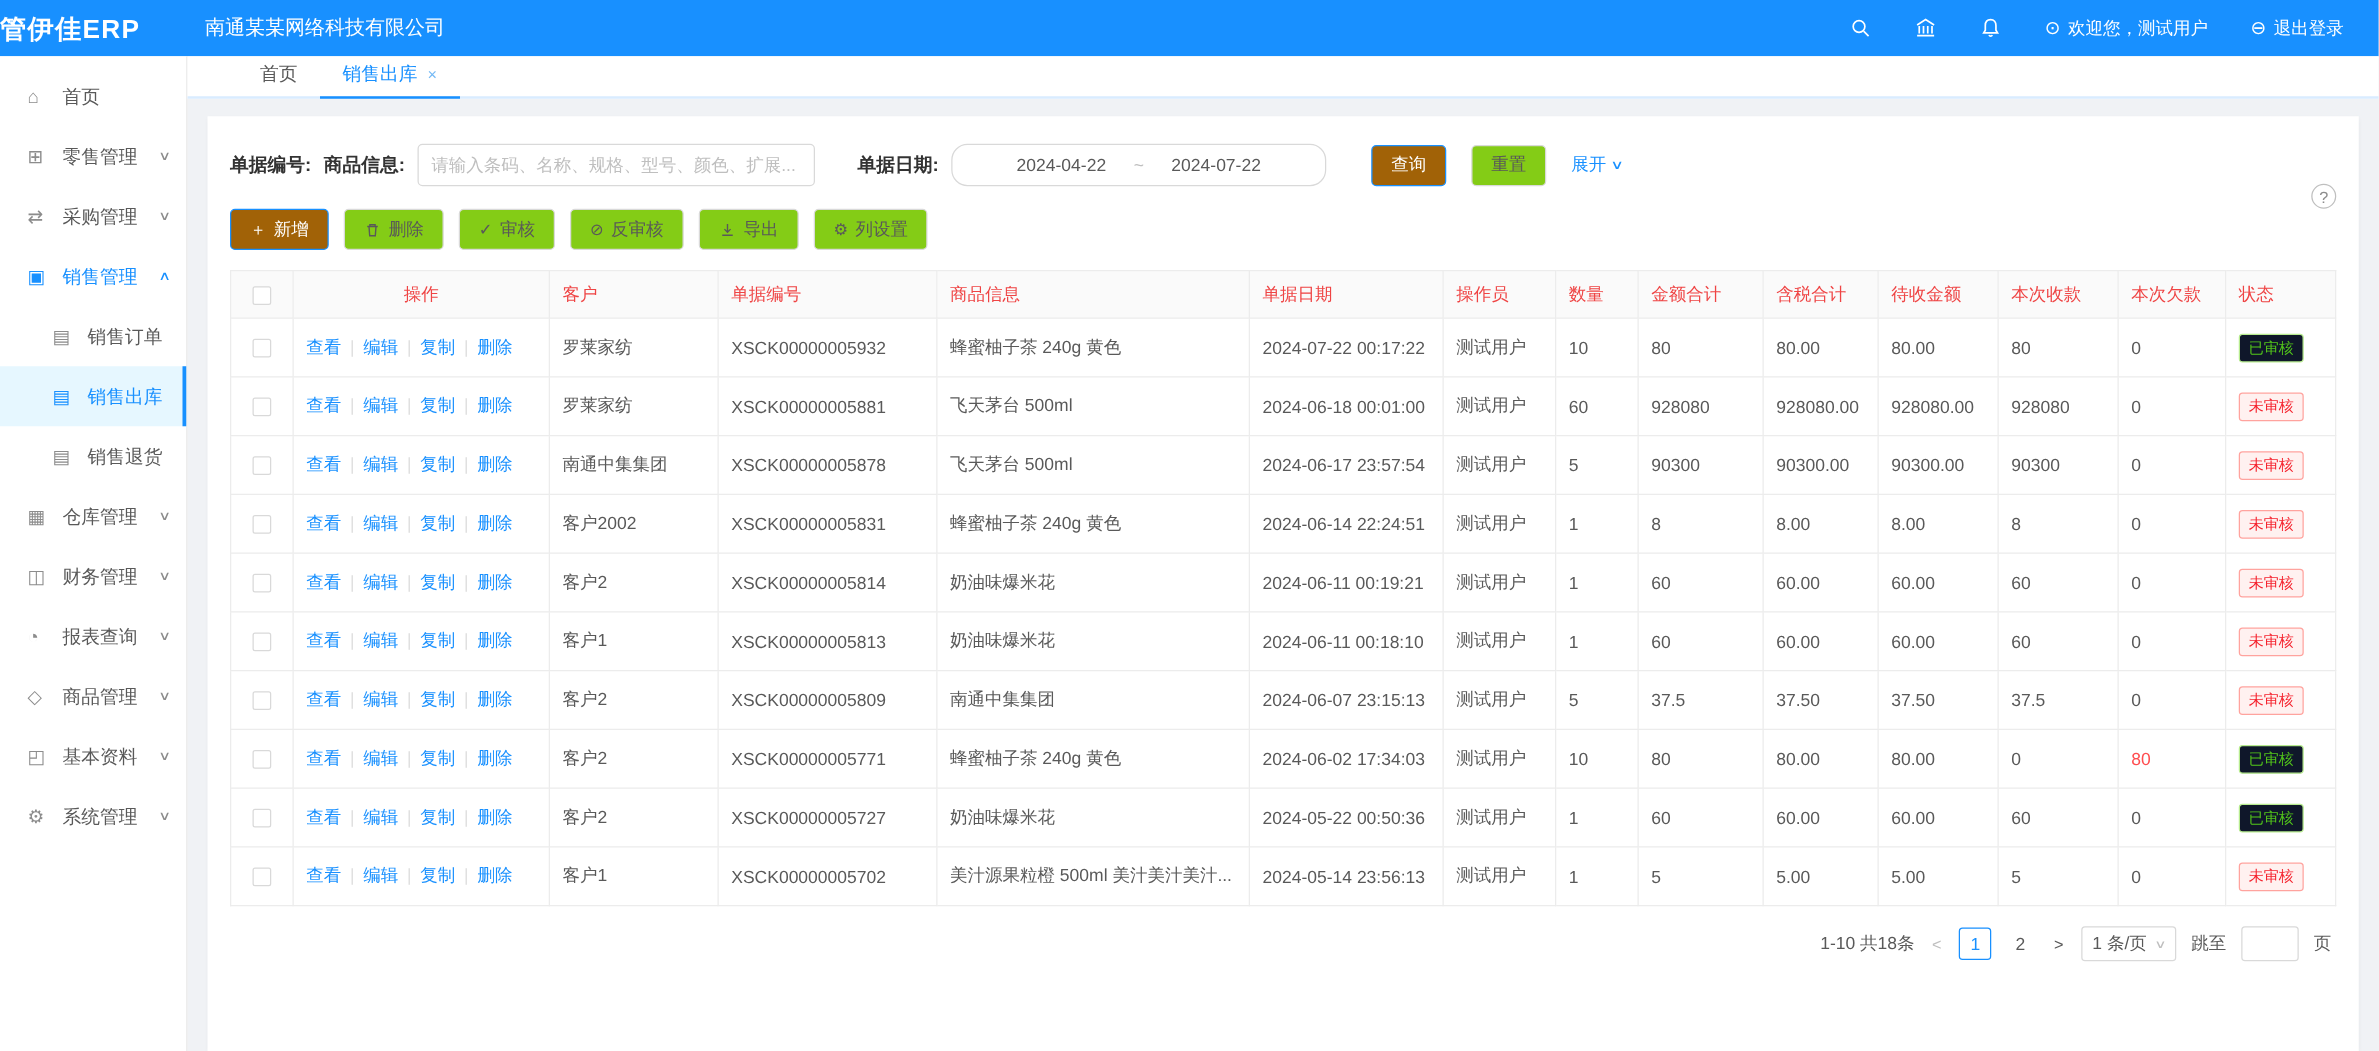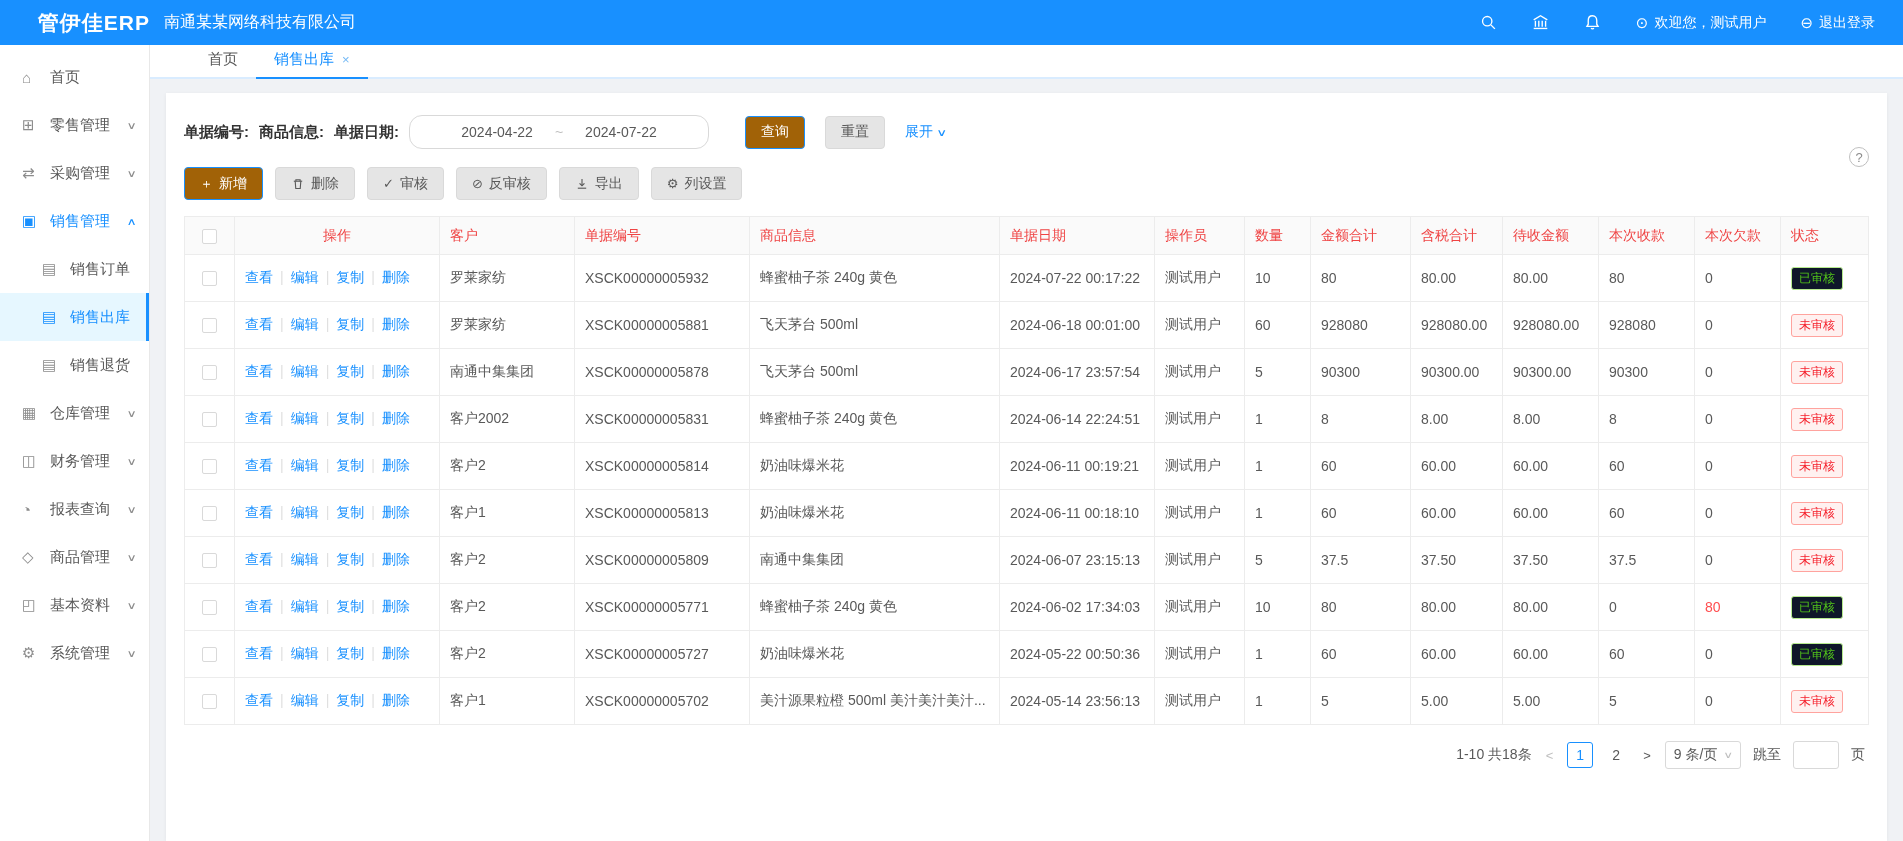--- a/index.html
+++ b/index.html
@@ -1,21 +1,21 @@
 <!DOCTYPE html>
 <html><head>
 <meta charset="utf-8">
 <style>
   * { margin:0; padding:0; box-sizing:border-box; }
   html,body { width:1903px; height:841px; overflow:hidden; background:#f0f2f5;
     font-family:"Liberation Sans","DejaVu Sans",sans-serif; font-size:14px; color:#595959; }
 
   
   .topbar { height:45px; background:#1890ff; display:flex; align-items:center; color:#fff; }
-  .logo { width:150px; text-align:right; font-size:21px; font-weight:bold; letter-spacing:1px; }
+  .logo { width:150px; text-align:left; font-size:21px; font-weight:bold; letter-spacing:1px; }
   .company { font-size:16px; margin-left:14px; }
   .topbar-right { margin-left:auto; display:flex; align-items:center; gap:34px; padding-right:28px; }
   .hicon { width:18px; height:18px; display:inline-flex; align-items:center; justify-content:center; cursor:pointer; }
   .hicon svg { width:17px; height:17px; stroke:#fff; fill:none; stroke-width:1.6; }
   .htext { display:flex; align-items:center; gap:6px; font-size:14px; cursor:pointer; }
   .glyph { font-size:15px; line-height:1; }
 
   
   .frame { display:flex; height:796px; }
   .sidebar { width:150px; background:#fff; border-right:1px solid #e8e8e8; padding-top:8px; flex:none; }
@@ -37,21 +37,21 @@
   .card { background:#fff; margin:14px 16px 0 16px; padding:14px 18px 16px 18px; box-shadow:0 1px 4px rgba(0,0,0,.06); position:relative; flex:1; }
 
   
   .filters { display:flex; align-items:center; margin-top:8px; }
   .flabel { font-weight:bold; color:#333; font-size:15px; margin-right:10px; }
   .finput { height:34px; border:1px solid #d9d9d9; border-radius:4px; padding:0 10px; font-size:14px; color:#595959; outline:none; font-family:inherit; }
   .finput::placeholder { color:#bfbfbf; }
   .inp-order { width:222px; margin-right:90px; }
   .inp-product { width:318px; margin-right:34px; }
   .daterange { width:300px; height:34px; border:1px solid #d9d9d9; border-radius:13px; display:flex; align-items:center; justify-content:center; gap:22px; color:#595959; cursor:pointer;text-align:center; }
-  .btn { height:33px; border-radius:4px; border:1px solid #d9d9d9; background:#e5e5e5; color:#595959; font-size:14px; padding:0 15px; cursor:pointer; display:inline-flex; align-items:center; gap:6px; font-family:inherit; }
+  .btn { height:33px; border-radius:4px; border:1px solid #d9d9d9; background:#84cc16; color:#595959; font-size:14px; padding:0 15px; cursor:pointer; display:inline-flex; align-items:center; gap:6px; font-family:inherit; }
   .btn.primary { background:#a16207; border-color:#1890ff; color:#fff; }
   .btn-search { margin-left:36px; }
   .btn-reset { margin-left:20px; }
   .expand-link { color:#1890ff; margin-left:20px; cursor:pointer; display:inline-flex; gap:5px; align-items:center; }
   .expand-link .chev { font-size:10px; transform:scaleX(1.5); }
 
   
   .toolbar { display:flex; gap:12px; margin-top:18px; }
   .btn .bicon { font-size:13px; line-height:1; }
   .btn svg { width:14px; height:14px; stroke:currentColor; fill:none; stroke-width:1.6; }
@@ -194,20 +194,21 @@
         <span class="close">×</span>
       </div>
     </div>
 
     <div class="card">
       <span class="help-circle">?</span>
 
       <div class="filters">
         <span class="flabel">单据编号:</span>
         <span class="flabel">商品信息:</span>
+        <input class="finput inp-product" placeholder="请输入条码、名称、规格、型号、颜色、扩展..." style="">
         <span class="flabel">单据日期:</span>
         <div class="daterange">
           <span>2024-04-22</span>
           <span style="color:#bfbfbf;">~</span>
           <span>2024-07-22</span>
         </div>
         <button class="btn primary btn-search">查询</button>
         <button class="btn btn-reset">重置</button>
         <span class="expand-link">
           <span>展开</span>
@@ -453,21 +454,21 @@
 
       <div class="pager">
         <span>1-10 共18条</span>
         <span class="pg-arrow">&lt;</span>
         <span style="display:flex;gap:10px;">
             <span class="pg-num active">1</span>
             <span class="pg-num">2</span>
           </span>
         <span class="pg-arrow" style="color:#595959">&gt;</span>
         <span class="pg-size">
-          <span>9 条/页</span>
+          <span>1 条/页</span>
           <span class="chev">∨</span>
         </span>
         <span>跳至</span>
         <input class="pg-jump-input" style="">
         <span>页</span>
       </div>
     </div>
   </div>
 </div>
 

